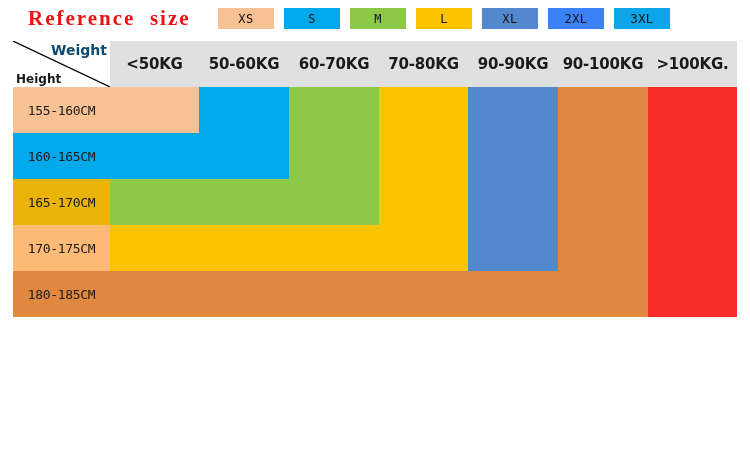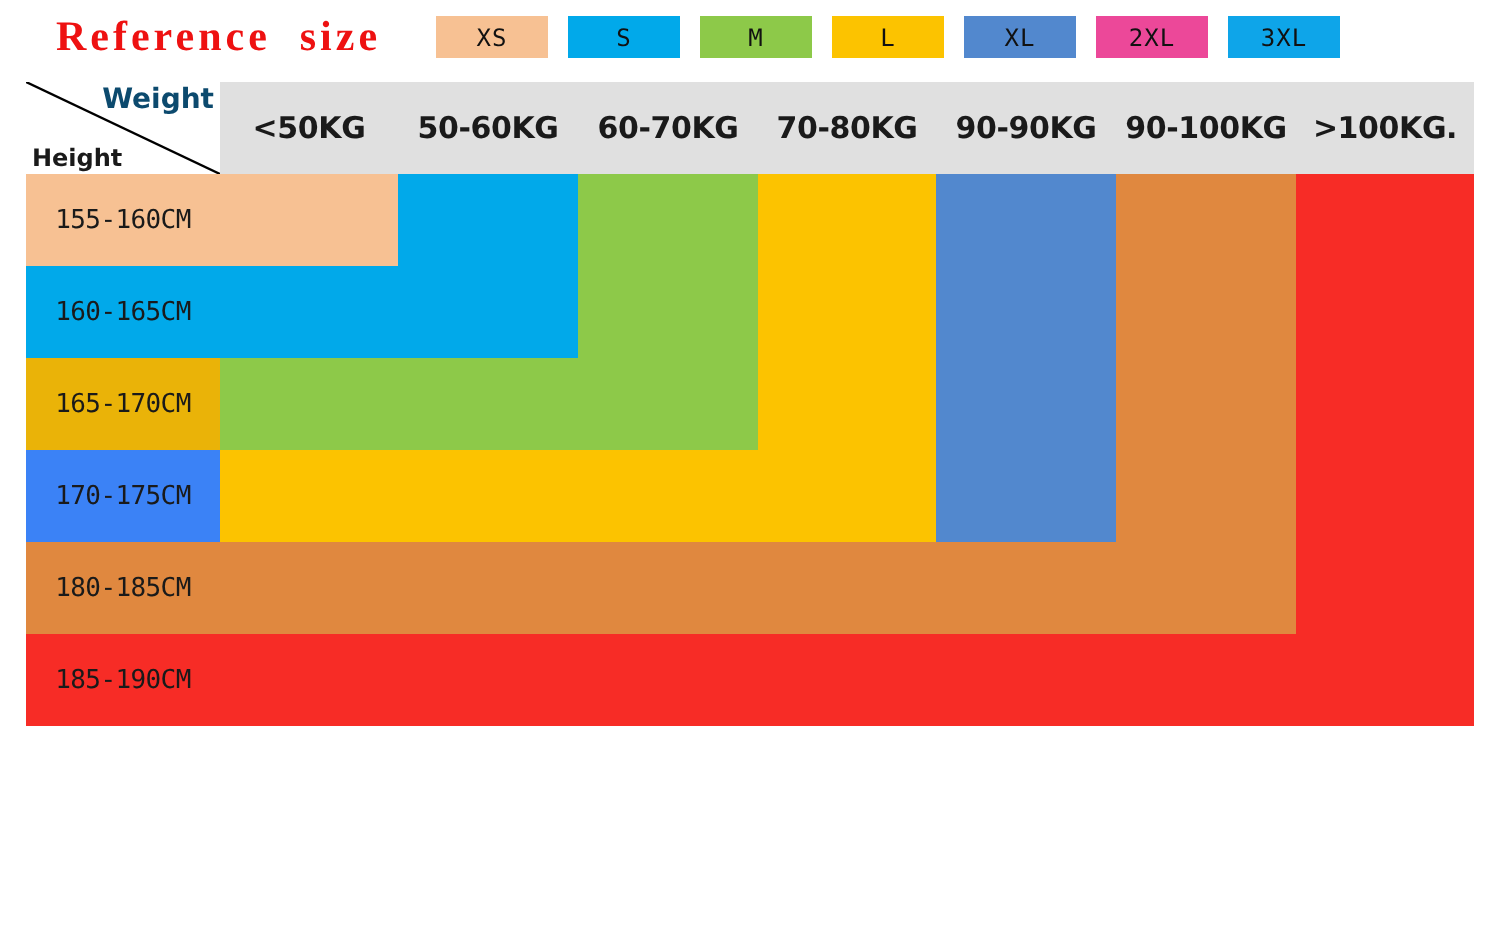--- a/index.html
+++ b/index.html
@@ -153,21 +153,21 @@
 <div id="root">
 
   <div class="legend-bar">
     <div class="legend-title">Reference  size</div>
     <div class="legend-swatches" id="legend-swatches">
         <div class="legend-chip" style="background: rgb(247, 193, 147);">XS</div>
         <div class="legend-chip" style="background: rgb(1, 169, 234);">S</div>
         <div class="legend-chip" style="background: rgb(141, 201, 73);">M</div>
         <div class="legend-chip" style="background: rgb(252, 195, 0);">L</div>
         <div class="legend-chip" style="background: rgb(82, 136, 206);">XL</div>
-        <div class="legend-chip" style="background: #ec4899;">2XL</div>
+        <div class="legend-chip" style="background: #3b82f6;">2XL</div>
         <div class="legend-chip" style="background: #0ea5e9;">3XL</div>
       </div>
   </div>
 
   <table class="size-table">
     <colgroup>
       <col style="width:97px">
       <col style="width:89px">
       <col style="width:90px">
       <col style="width:90px">
@@ -219,45 +219,35 @@
           <td class="cell rowhead" style="background: #eab308;">165-170CM</td>
           <td class="cell" style="background: rgb(141, 201, 73);"></td>
           <td class="cell" style="background: rgb(141, 201, 73);"></td>
           <td class="cell" style="background: rgb(141, 201, 73);"></td>
           <td class="cell" style="background: rgb(252, 195, 0);"></td>
           <td class="cell" style="background: rgb(82, 136, 206);"></td>
           <td class="cell" style="background: rgb(224, 136, 63);"></td>
           <td class="cell last" style="background: rgb(247, 44, 38);"></td>
         </tr>
         <tr>
-          <td class="cell rowhead" style="background: #3b82f6;">170-175CM</td>
+          <td class="cell rowhead" style="background: #fdba74;">170-175CM</td>
           <td class="cell" style="background: rgb(252, 195, 0);"></td>
           <td class="cell" style="background: rgb(252, 195, 0);"></td>
           <td class="cell" style="background: rgb(252, 195, 0);"></td>
           <td class="cell" style="background: rgb(252, 195, 0);"></td>
           <td class="cell" style="background: rgb(82, 136, 206);"></td>
           <td class="cell" style="background: rgb(224, 136, 63);"></td>
           <td class="cell last" style="background: rgb(247, 44, 38);"></td>
         </tr>
         <tr>
           <td class="cell rowhead" style="background: rgb(224, 136, 63);">180-185CM</td>
           <td class="cell" style="background: rgb(224, 136, 63);"></td>
           <td class="cell" style="background: rgb(224, 136, 63);"></td>
           <td class="cell" style="background: rgb(224, 136, 63);"></td>
           <td class="cell" style="background: rgb(224, 136, 63);"></td>
           <td class="cell" style="background: rgb(224, 136, 63);"></td>
           <td class="cell" style="background: rgb(224, 136, 63);"></td>
-          <td class="cell last" style="background: rgb(247, 44, 38);"></td>
-        </tr>
-        <tr class="row-last">
-          <td class="cell rowhead" style="background: rgb(247, 44, 38);">185-190CM</td>
-          <td class="cell" style="background: rgb(247, 44, 38);"></td>
-          <td class="cell" style="background: rgb(247, 44, 38);"></td>
-          <td class="cell" style="background: rgb(247, 44, 38);"></td>
-          <td class="cell" style="background: rgb(247, 44, 38);"></td>
-          <td class="cell" style="background: rgb(247, 44, 38);"></td>
-          <td class="cell" style="background: rgb(247, 44, 38);"></td>
           <td class="cell last" style="background: rgb(247, 44, 38);"></td>
         </tr>
       </tbody>
   </table>
 
 </div>
 
 </body></html>

